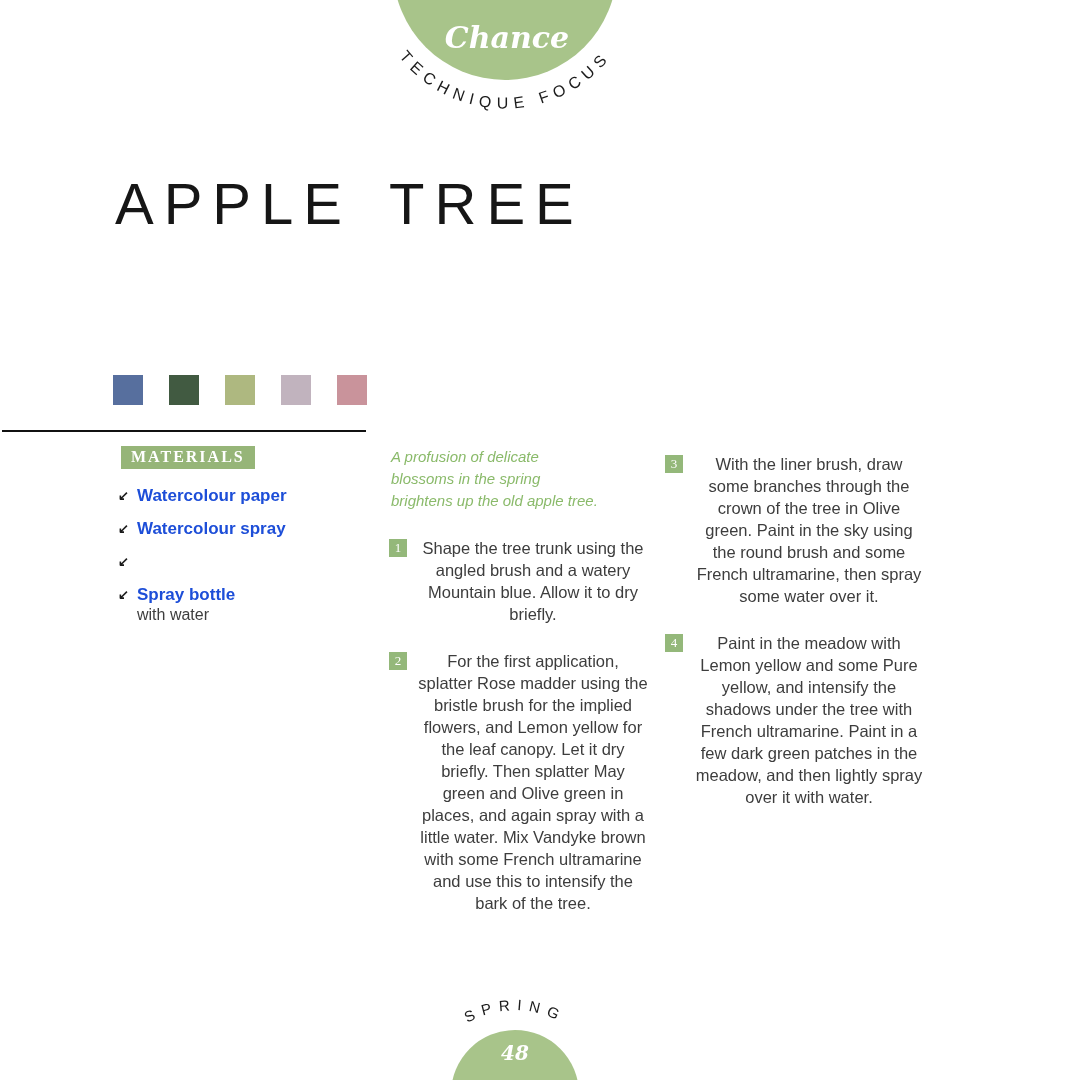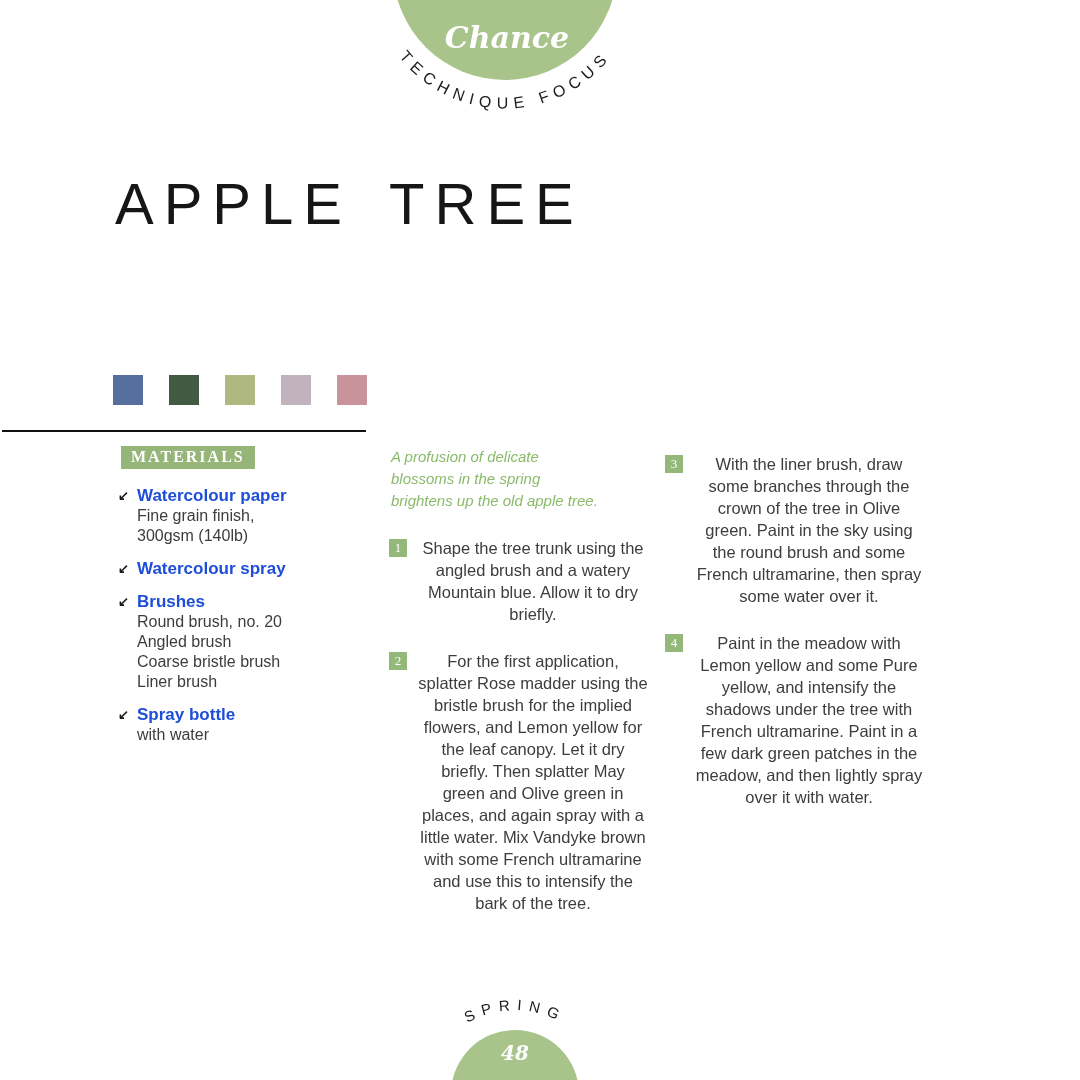--- a/index.html
+++ b/index.html
@@ -91,39 +91,30 @@
 
   <div class="rule"></div>
 
   <aside class="materials">
     <span class="materials-tag">MATERIALS</span>
     <ul id="materials-list">
         <li>
           <span class="arrow">↙</span>
           <div>
             <div class="mat-name">Watercolour paper</div>
-            <div class="mat-details">Fine grain finish,
-300gsm (140lb)</div>
           </div>
         </li>
         <li>
           <span class="arrow">↙</span>
           <div>
             <div class="mat-name">Watercolour spray</div>
           </div>
         </li>
         <li>
           <span class="arrow">↙</span>
-          <div>
-            <div class="mat-name">Brushes</div>
-            <div class="mat-details">Round brush, no. 20
-Angled brush
-Coarse bristle brush
-Liner brush</div>
-          </div>
         </li>
         <li>
           <span class="arrow">↙</span>
           <div>
             <div class="mat-name">Spray bottle</div>
             <div class="mat-details">with water</div>
           </div>
         </li>
       </ul>
   </aside>

